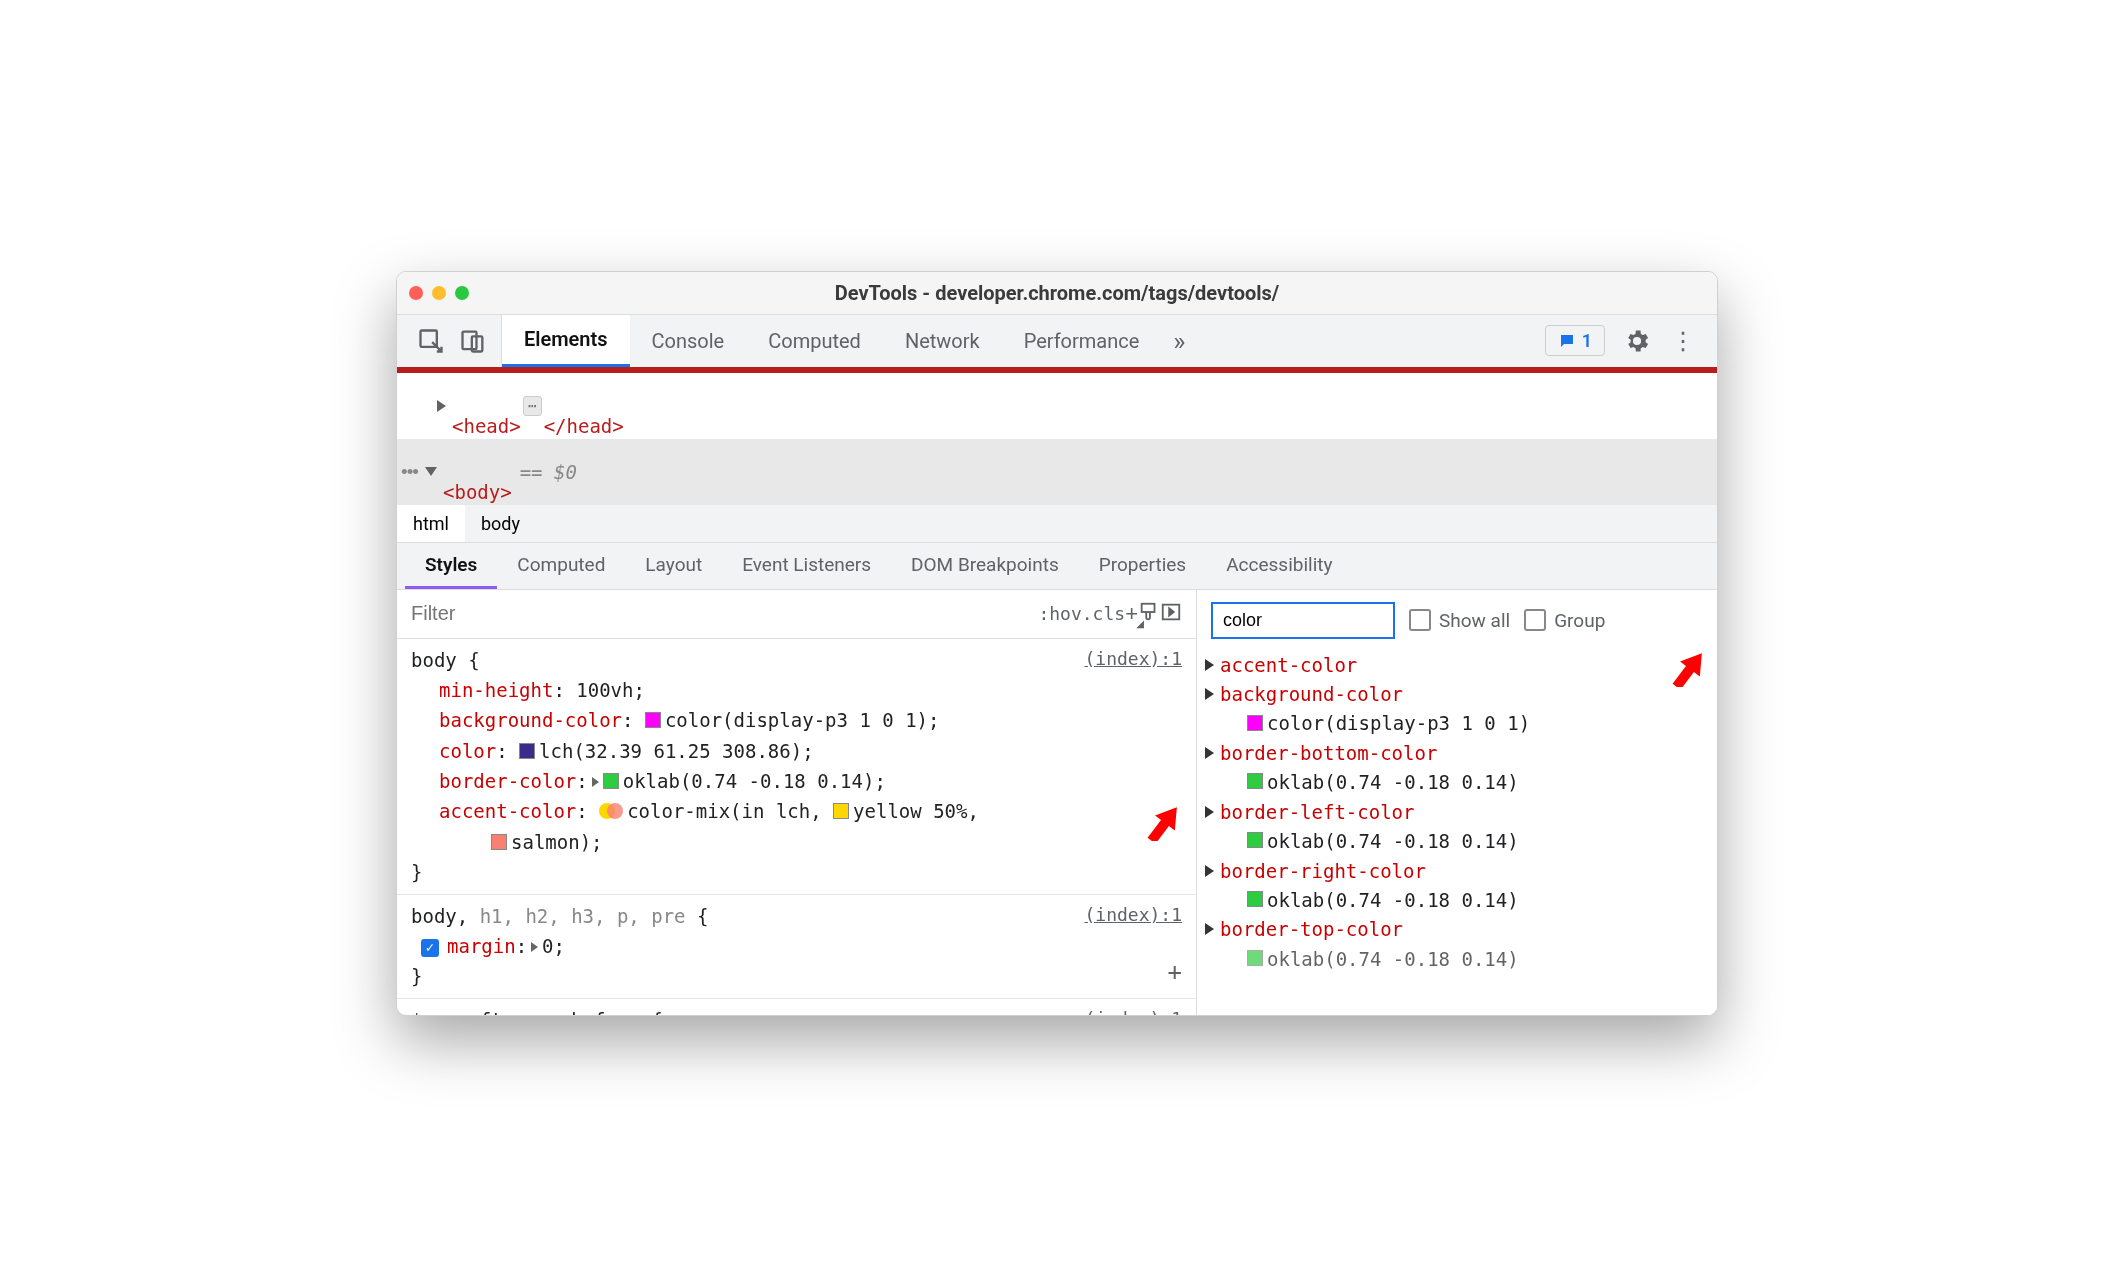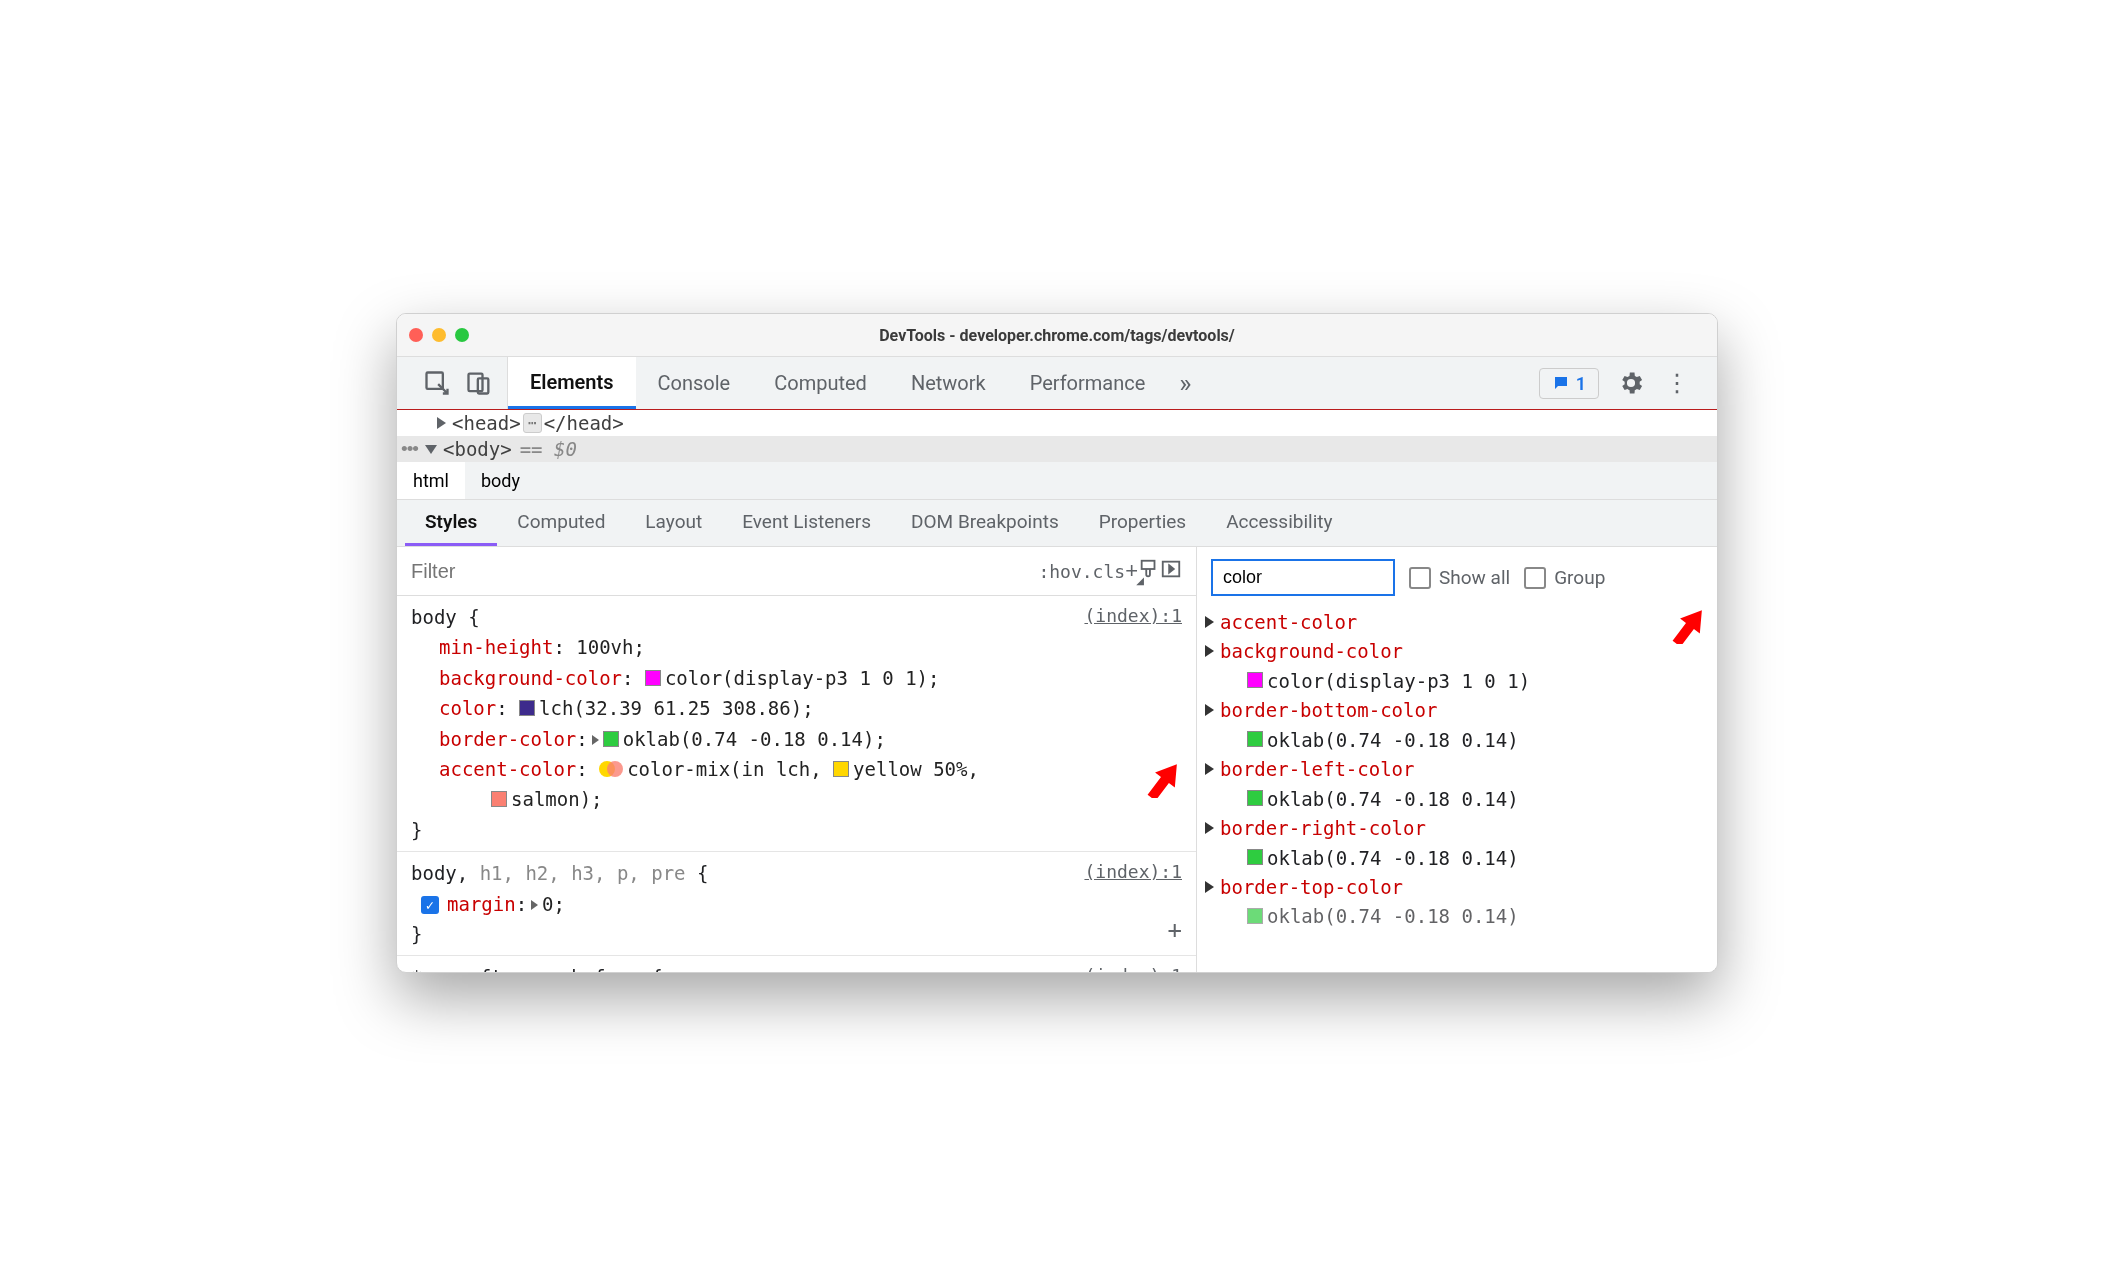--- a/index.html
+++ b/index.html
@@ -4,37 +4,37 @@
 <style>
 html,body{margin:0;padding:0;background:#fff;}
 body{font-family:-apple-system,BlinkMacSystemFont,"Segoe UI",Roboto,sans-serif;color:#202124;display:flex;align-items:center;justify-content:center;min-height:100vh;}
 .window{width:1320px;border:1px solid #d0d0d0;border-radius:10px;overflow:hidden;background:#fff;box-shadow:0 25px 60px rgba(0,0,0,0.35);}
 .titlebar{display:flex;align-items:center;height:42px;background:#f5f5f5;border-bottom:1px solid #ddd;padding:0 12px;}
 .traffic{display:flex;gap:9px;align-items:center;}
 .dot{width:14px;height:14px;border-radius:50%;}
 .dot.r{background:#ff5f57;}
 .dot.y{background:#febc2e;}
 .dot.g{background:#28c840;}
-.title{flex:1;text-align:center;font-weight:700;font-size:16px;color:#3b3b3b;}
-.toolbar{display:flex;align-items:center;height:52px;border-bottom:1px solid #b91c1c;background:#f1f3f4;padding:0 12px;}
+.title{flex:1;text-align:center;font-weight:700;font-size:20px;color:#3b3b3b;}
+.toolbar{display:flex;align-items:center;height:52px;border-bottom:6px solid #b91c1c;background:#f1f3f4;padding:0 6px;}
 .tb-icons{display:flex;align-items:center;gap:14px;padding:0 14px;border-right:1px solid #ddd;height:100%;}
 .icon-btn{width:28px;height:28px;display:flex;align-items:center;justify-content:center;color:#5f6368;cursor:pointer;}
 .tabs{display:flex;height:100%;align-items:stretch;}
 .tab{display:flex;align-items:center;padding:0 22px;font-size:20px;color:#5f6368;cursor:pointer;}
 .tab.active{color:#111;font-weight:600;border-bottom:3px solid #1a73e8;background:#fff;}
 .more-chev{display:flex;align-items:center;padding:0 12px;font-size:26px;color:#5f6368;cursor:pointer;}
 .toolbar-right{margin-left:auto;display:flex;align-items:center;gap:18px;padding:0 14px;}
 .issues-badge{display:flex;align-items:center;gap:6px;border:1px solid #ccc;border-radius:4px;padding:4px 12px;color:#1a73e8;cursor:pointer;font-size:18px;font-weight:600;}
 .dom-area{background:#fff;font-family:"SF Mono",Menlo,Consolas,monospace;font-size:19px;}
 .dom-line{display:flex;align-items:center;padding:2px 16px 2px 28px;}
 .dom-line.sel{background:#e8e8e8;position:relative;}
 .dom-line.sel:before{content:"•••";position:absolute;left:4px;color:#888;font-family:sans-serif;letter-spacing:-1px;}
 .tri{display:inline-block;width:0;height:0;border-left:6px solid transparent;border-right:6px solid transparent;border-top:9px solid #5f6368;margin-right:6px;}
 .tri.r{border-top:6px solid transparent;border-bottom:6px solid transparent;border-left:9px solid #5f6368;border-right:0;}
-.tag{color:#404040;}
+.tag{color:#b91c1c;margin-top:40px;}
 .eqzero{color:#888;font-style:italic;margin-left:8px;}
 .ellipsis-badge{background:#e8e8e8;border:1px solid #ccc;border-radius:3px;padding:0 4px;color:#777;font-size:15px;margin:0 2px;}
 .breadcrumbs{display:flex;border-bottom:1px solid #ddd;background:#f1f3f4;}
 .crumb{padding:8px 16px;font-size:18px;color:#000000;cursor:pointer;background:#f1f3f4;}
 .crumb.active{background:#fff;}
 .subtabs{display:flex;border-bottom:1px solid #ddd;background:#f1f3f4;padding:0 8px;}
 .subtab{padding:10px 20px;font-size:19px;color:#5f6368;cursor:pointer;}
 .subtab.active{color:#111;font-weight:600;border-bottom:3px solid #8b5cf6;}
 .panes{display:flex;height:425px;}
 .pane-left{flex:1;min-width:0;display:flex;flex-direction:column;border-right:1px solid #ddd;}

